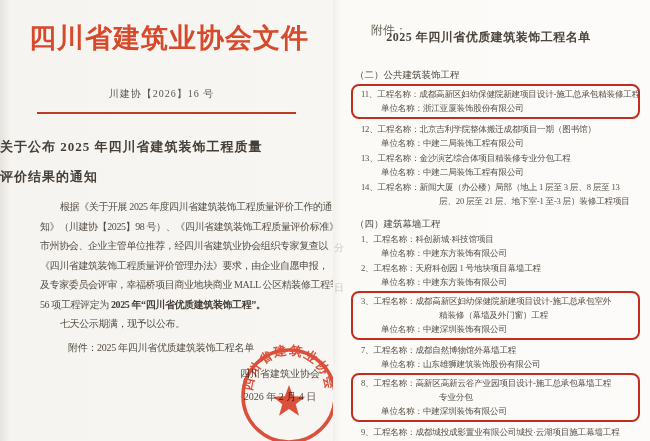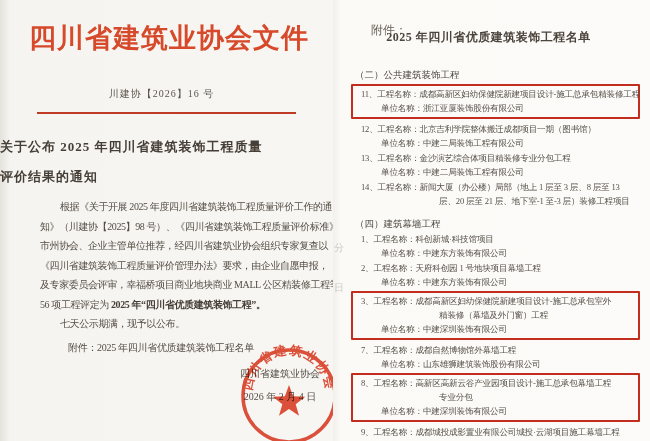--- a/index.html
+++ b/index.html
@@ -65,21 +65,21 @@
   }
   .sec-heading{
     font-size:9.5px;font-weight:normal;color:#4c453d;line-height:14px;margin:1px 0 1px 0;white-space:nowrap;
   }
   .sec-heading.second{ margin-top:9px; }
   .item{ margin:0 0 1px 6px; }
   .ln{ font-size:8.6px;line-height:14px;letter-spacing:-0.2px;white-space:nowrap; }
   .ln-unit{ margin-left:20px; }
   .ln-cont{ margin-left:78px; }
   .hl-box{
-    border:2px solid #c22d1e;border-radius:1px;
+    border:2px solid #c22d1e;border-radius:8px;
     margin:2px 0 3px -4px;padding:1px 4px 2px 8px;
   }
   .margin-mark{
     position:absolute;left:1px;font-size:10px;color:rgba(125,115,105,0.38);
   }
   .mm-0{ top:241px; }
   .mm-1{ top:281px; }
 </style>
 </head>
 <body>

